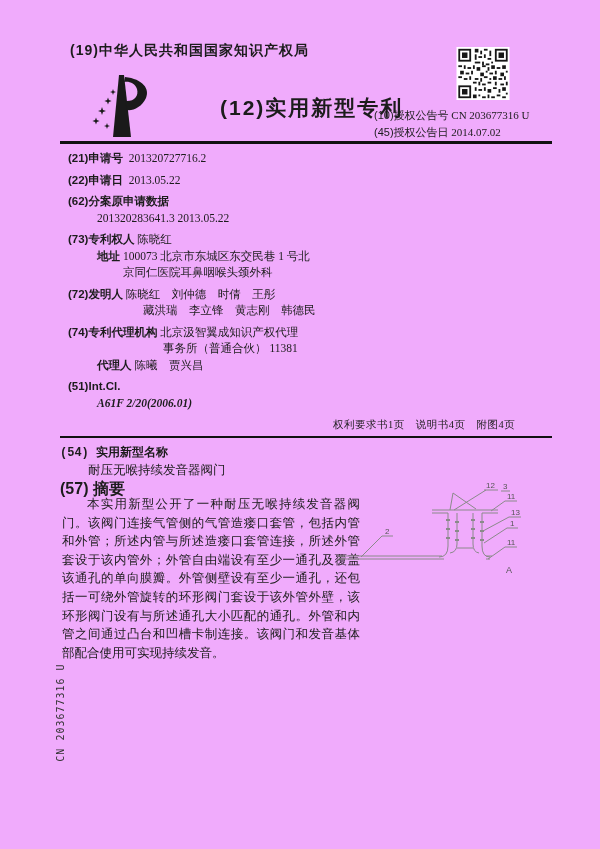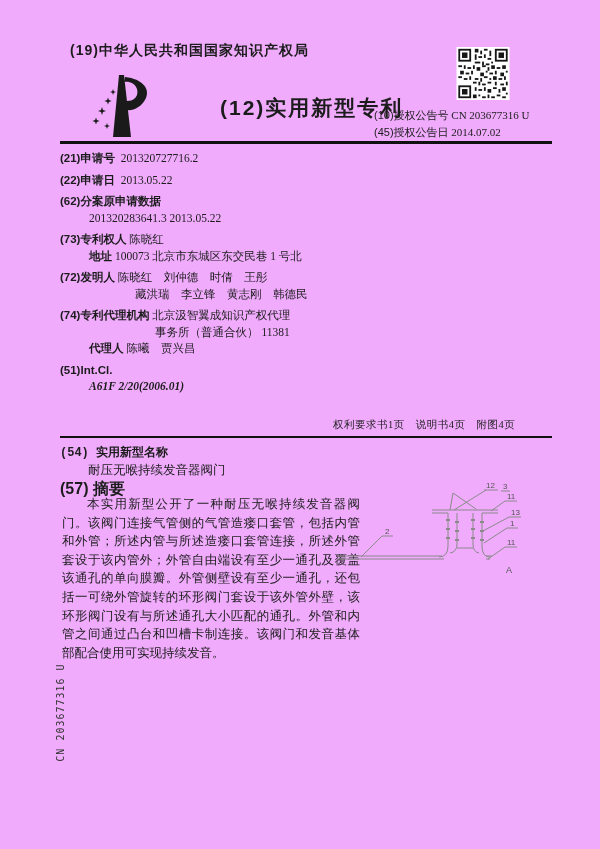--- a/index.html
+++ b/index.html
@@ -16,21 +16,21 @@
   .logo { position:absolute; left:86px; top:74px; }
   .doc-type { position:absolute; left:220px; top:94px; font-size:21px; font-weight:bold; letter-spacing:2px; }
   .qr { position:absolute; left:455px; top:47px; }
   .pub-block { position:absolute; left:374px; top:107px; font-size:11px; line-height:17px; white-space:nowrap; }
   .pub-block .lab { font-weight:normal; font-family:"Liberation Sans",sans-serif; }
   .pub-block .val { font-family:"Liberation Serif",serif; }
   .divider1 { position:absolute; left:60px; top:141px; width:492px; height:3px; background:#111; }
   .divider2 { position:absolute; left:60px; top:436px; width:492px; height:2px; background:#111; }
 
   
-  .bib { position:absolute; left:60px; top:150px; width:310px; font-size:11.5px; line-height:16.5px; }
+  .bib { position:absolute; left:68px; top:150px; width:310px; font-size:11.5px; line-height:16.5px; }
   .bib .row { margin-bottom:5px; }
   .bib .lab { font-weight:bold; font-family:"Liberation Sans",sans-serif; }
   .bib .val { font-family:"Liberation Serif",serif; }
   .ind29 { margin-left:29px; }
   .ind55 { margin-left:55px; }
   .ind75 { margin-left:75px; }
   .ind95 { margin-left:95px; }
   .intcl-val { font-style:italic; font-weight:bold; }
 
   .pages-info { position:absolute; left:333px; top:418px; font-size:10.5px; letter-spacing:0.5px; }
@@ -175,20 +175,21 @@
       <span class="lab">(22)申请日</span>&nbsp;
       <span class="val">2013.05.22</span>
     </div>
     <div class="row">
       <div class="lab">(62)分案原申请数据</div>
       <div class="val ind29">201320283641.3 2013.05.22</div>
     </div>
     <div class="row">
       <div><span class="lab">(73)专利权人</span>&nbsp;<span class="val">陈晓红</span></div>
       <div class="ind29"><span class="lab">地址</span>&nbsp;<span class="val">100073 北京市东城区东交民巷 1 号北</span></div>
+      <div class="val ind55">京同仁医院耳鼻咽喉头颈外科</div>
     </div>
     <div class="row">
       <div><span class="lab">(72)发明人</span>&nbsp;<span class="val">陈晓红　刘仲德　时倩　王彤</span></div>
       <div class="val ind75">藏洪瑞　李立锋　黄志刚　韩德民</div>
     </div>
     <div class="row">
       <div><span class="lab">(74)专利代理机构</span>&nbsp;<span class="val">北京汲智翼成知识产权代理</span></div>
       <div class="val ind95">事务所（普通合伙） 11381</div>
       <div class="ind29"><span class="lab">代理人</span>&nbsp;<span class="val">陈曦　贾兴昌</span></div>
     </div>

